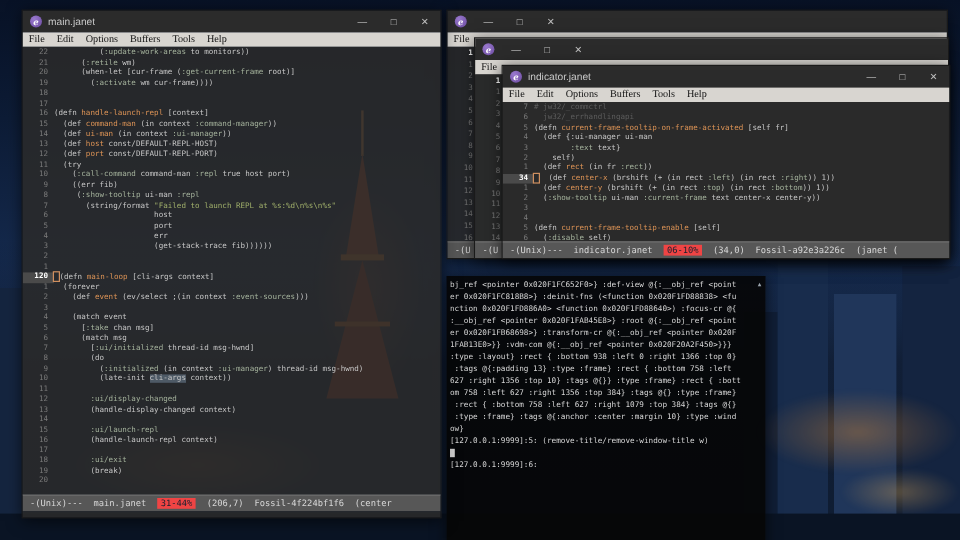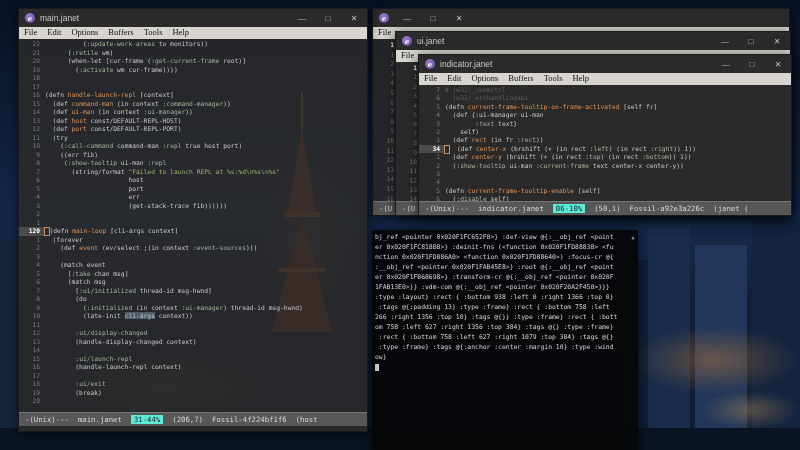--- a/index.html
+++ b/index.html
@@ -40,21 +40,21 @@
   .ltext{color:#c6c6c6;white-space:pre;}
   .str{color:#9fae6a;}
   .kw{color:#a4b29c;}
   .fname{color:#de9456;}
   .comment{color:#5d5d5d;}
   .hl{background:#4e5a66;}
   .curbox{display:inline-block;width:3.5px;height:7px;outline:1px solid #cf8f5f;margin-right:1px;vertical-align:middle;}
   .modeline{height:13px;background:#575757;border-top:1px solid #757575;display:flex;align-items:center;gap:9px;
             padding:0 6px;font-family:"DejaVu Sans Mono",monospace;font-size:7.3px;color:#d8d8d8;flex:none;
             white-space:nowrap;overflow:hidden;}
-  .mlchip{background:#5eead4;color:#15202e;padding:0 3px;}
+  .mlchip{background:#ef4444;color:#15202e;padding:0 3px;}
   .minibuf{height:5px;background:rgba(42,42,42,.88);flex:none;}
 
   #w-main{left:18px;top:8px;width:350px;height:424px;z-index:14;--lh:8.5px;}
   #w-win {left:372px;top:8px;width:418px;height:208px;z-index:10;--lh:9.6px;}
   #w-ui  {left:395px;top:31px;width:396px;height:185px;z-index:11;--lh:9.4px;}
   #w-ind {left:418px;top:54px;width:374px;height:162px;z-index:12;--lh:8.4px;}
 
   
   #terminal{position:absolute;left:372px;top:230px;width:266px;height:232px;z-index:13;
             background:rgba(6,6,6,.9);box-shadow:0 2px 10px rgba(0,0,0,.6);
@@ -152,21 +152,21 @@
       <div class="cline"><span class="lnum">18</span><span class="ltext">        <span class="kw">:ui/exit</span></span></div>
       <div class="cline"><span class="lnum">19</span><span class="ltext">        (break)</span></div>
       <div class="cline"><span class="lnum">20</span><span class="ltext"></span></div>
     </div>
   <div class="modeline">
       <span>-(Unix)---</span>
       <span>main.janet</span>
       <span class="mlchip">31-44%</span>
       <span>(206,7)</span>
       <span>Fossil-4f224bf1f6</span>
-      <span>(host</span>
+      <span>(center</span>
     </div>
   <div class="minibuf"></div>
 </div>
 
 <div class="window" id="w-win">
   <div class="titlebar">
     <div class="ticon">e</div>
     <div class="tbtns">
         <div class="tbtn">—</div>
         <div class="tbtn">□</div>
@@ -196,21 +196,20 @@
       <div class="cline"><span class="lnum">16</span></div>
     </div>
   <div class="modeline">
       <span>-(U</span>
     </div>
 </div>
 
 <div class="window" id="w-ui">
   <div class="titlebar">
     <div class="ticon">e</div>
-    <div class="ttext">ui.janet</div>
     <div class="tbtns">
         <div class="tbtn">—</div>
         <div class="tbtn">□</div>
         <div class="tbtn">✕</div>
       </div>
   </div>
   <div class="menubar">
       <span>File</span>
     </div>
   <div class="codearea">
@@ -266,38 +265,40 @@
       <div class="cline"><span class="lnum">2</span><span class="ltext">  (<span class="kw">:show-tooltip</span> ui-man <span class="kw">:current-frame</span> text center-x center-y))</span></div>
       <div class="cline"><span class="lnum">3</span><span class="ltext"></span></div>
       <div class="cline"><span class="lnum">4</span><span class="ltext"></span></div>
       <div class="cline"><span class="lnum">5</span><span class="ltext">(defn <span class="fname">current-frame-tooltip-enable</span> [self]</span></div>
       <div class="cline"><span class="lnum">6</span><span class="ltext">  (<span class="kw">:disable</span> self)</span></div>
     </div>
   <div class="modeline">
       <span>-(Unix)---</span>
       <span>indicator.janet</span>
       <span class="mlchip">06-10%</span>
-      <span>(50,1)</span>
+      <span>(34,0)</span>
       <span>Fossil-a92e3a226c</span>
       <span>(janet (</span>
     </div>
 </div>
 
 <div id="terminal">
   <div id="term-lines">
       <div class="tline">bj_ref &lt;pointer 0x020F1FC652F0&gt;} :def-view @{:__obj_ref &lt;point</div>
       <div class="tline">er 0x020F1FC818B8&gt;} :deinit-fns (&lt;function 0x020F1FD88838&gt; &lt;fu</div>
       <div class="tline">nction 0x020F1FD886A0&gt; &lt;function 0x020F1FD88640&gt;) :focus-cr @{</div>
       <div class="tline">:__obj_ref &lt;pointer 0x020F1FAB45E8&gt;} :root @{:__obj_ref &lt;point</div>
       <div class="tline">er 0x020F1FB68698&gt;} :transform-cr @{:__obj_ref &lt;pointer 0x020F</div>
       <div class="tline">1FAB13E0&gt;}} :vdm-com @{:__obj_ref &lt;pointer 0x020F20A2F450&gt;}}}</div>
       <div class="tline">:type :layout} :rect { :bottom 938 :left 0 :right 1366 :top 0}</div>
       <div class="tline"> :tags @{:padding 13} :type :frame} :rect { :bottom 758 :left</div>
-      <div class="tline">266 :right 1356 :top 10} :tags @{}} :type :frame} :rect { :bott</div>
+      <div class="tline">627 :right 1356 :top 10} :tags @{}} :type :frame} :rect { :bott</div>
       <div class="tline">om 758 :left 627 :right 1356 :top 384} :tags @{} :type :frame}</div>
       <div class="tline"> :rect { :bottom 758 :left 627 :right 1079 :top 384} :tags @{}</div>
       <div class="tline"> :type :frame} :tags @{:anchor :center :margin 10} :type :wind</div>
       <div class="tline">ow}</div>
+      <div class="tline">[127.0.0.1:9999]:5: (remove-title/remove-window-title w)</div>
       <div class="tline"><span class="tcursor"></span></div>
+      <div class="tline">[127.0.0.1:9999]:6:</div>
     </div>
   <div class="tscroll" style="top:3px;">▲</div>
   <div class="tscroll" style="bottom:3px;">▼</div>
 </div>
 
 </body></html>

